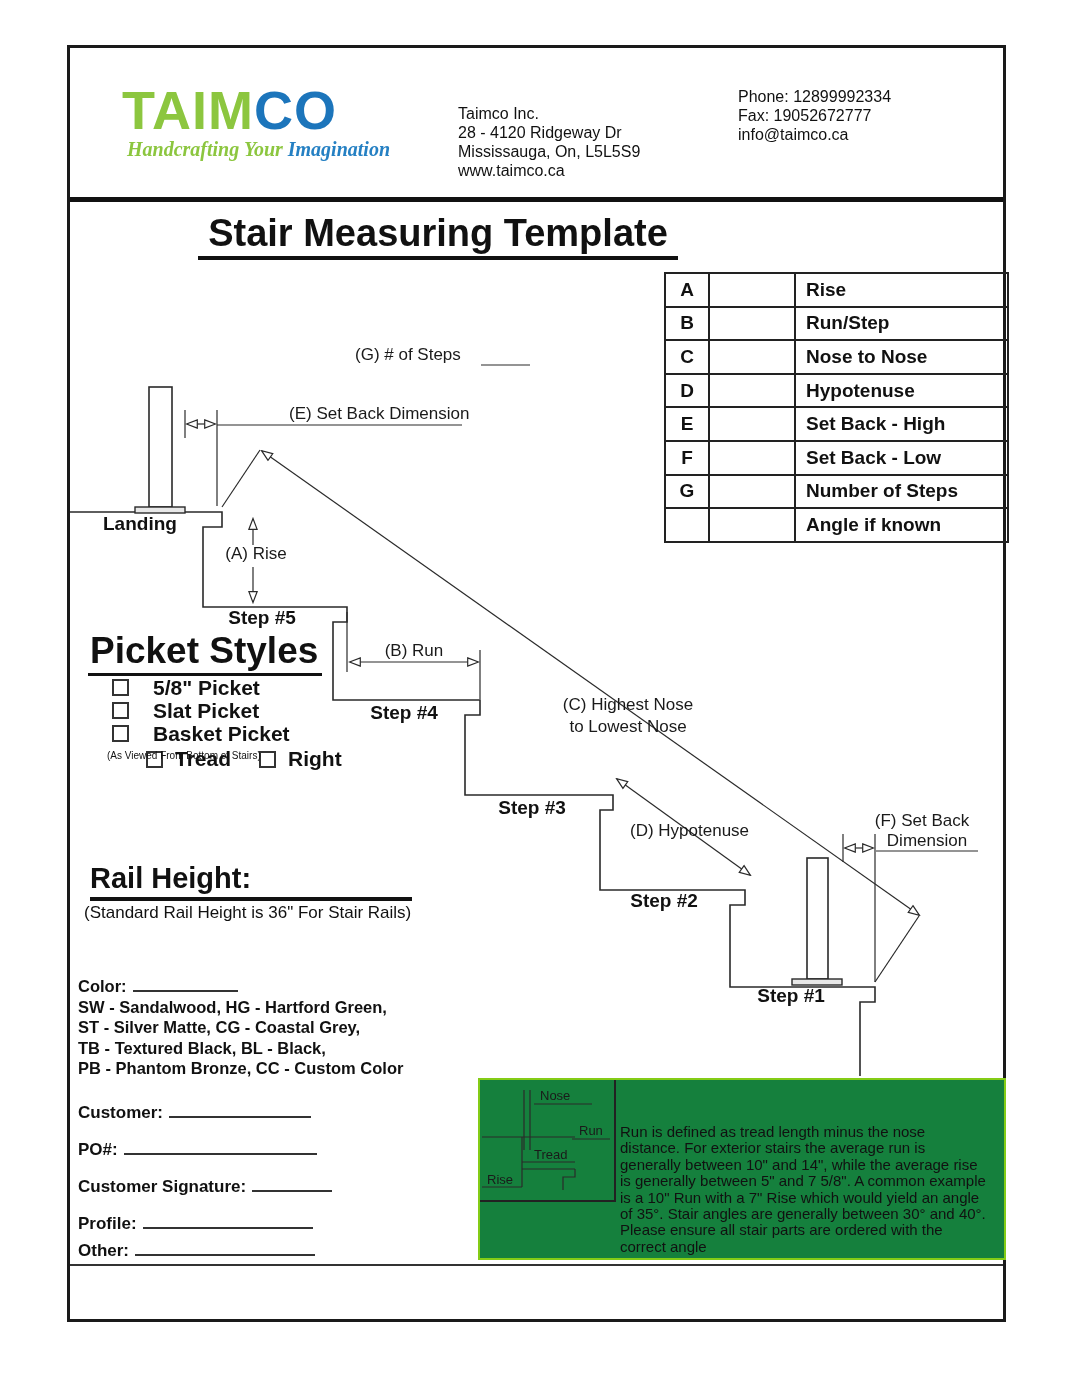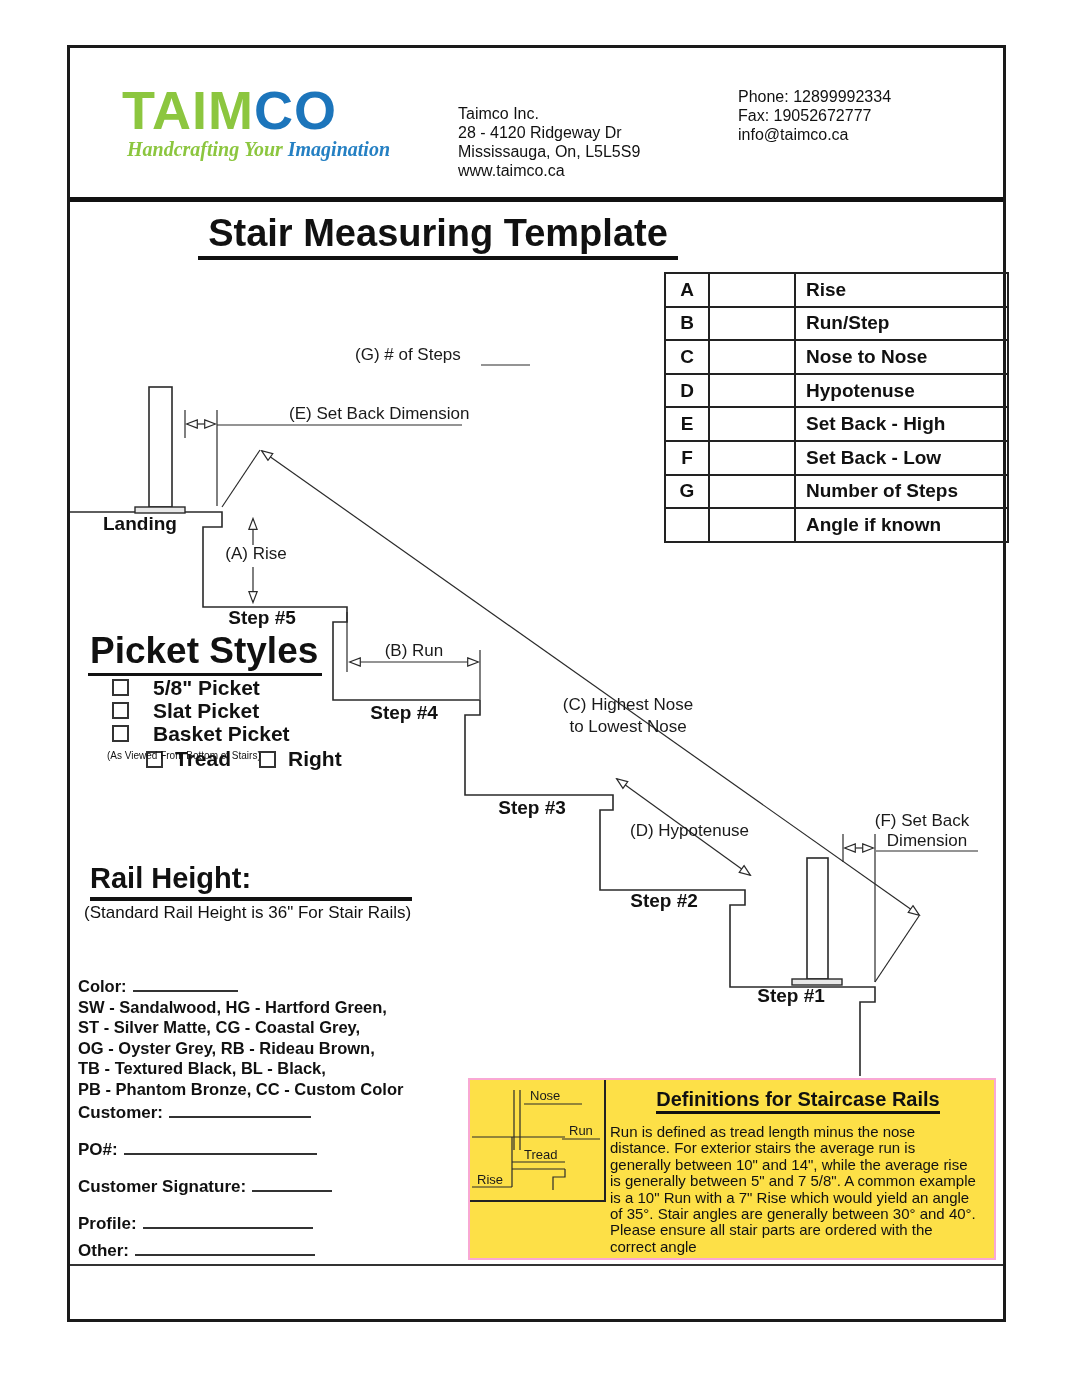--- a/index.html
+++ b/index.html
@@ -40,21 +40,21 @@
   #rail-note{left:84px;top:903px;font-size:17px;}
   
   #color-block{left:78px;top:976px;font-size:16.5px;font-weight:bold;line-height:20.5px;white-space:nowrap;}
   .blank{display:inline-block;border-bottom:2px solid #333;height:13px;margin-left:6px;}
   #color-blank{width:105px;}
   .field-row{left:78px;font-size:17px;font-weight:bold;white-space:nowrap;}
   #f-customer{top:1103px;} #f-po{top:1140px;} #f-sig{top:1177px;} #f-profile{top:1214px;} #f-other{top:1241px;}
   #f-customer .blank{width:142px;} #f-po .blank{width:193px;} #f-sig .blank{width:80px;}
   #f-profile .blank{width:170px;} #f-other .blank{width:180px;}
   
-  #def-box{left:468px;top:1078px;width:524px;height:178px;border:2px solid #f9a8d4;background:#fde047;}
+  #def-box{left:478px;top:1078px;width:524px;height:178px;border:2px solid #84cc16;background:#15803d;}
   #def-diagram-box{left:0;top:0;width:134px;height:120px;border-right:2px solid #222;border-bottom:2px solid #222;}
   #def-title{left:140px;top:8px;width:376px;text-align:center;}
   #def-title span{font-size:20px;font-weight:bold;border-bottom:3px solid #111;padding-bottom:1px;}
   #def-body{left:140px;top:44px;width:368px;font-size:15px;line-height:16.4px;}
   
   #diagram-svg{left:0;top:0;z-index:1;pointer-events:none;}
   .sline{stroke:#2a2a2a;stroke-width:1.6;fill:none;}
   .dline{stroke:#2a2a2a;stroke-width:1.2;fill:none;}
   .dtext{font-family:"Liberation Sans",sans-serif;font-size:17px;fill:#1a1a1a;}
   .dtext-b{font-family:"Liberation Sans",sans-serif;font-size:19px;font-weight:bold;fill:#111;}
@@ -229,21 +229,20 @@
 </div>
 <div id="picket-note" class="abs">(As Viewed From Bottom of Stairs)</div>
 
 <div id="rail-head" class="abs">Rail Height:</div>
 <div id="rail-note" class="abs">(Standard Rail Height is 36" For Stair Rails)</div>
 
 <div id="color-block" class="abs">
   <div><span>Color:</span><span class="blank" id="color-blank"></span></div>
   <div>SW - Sandalwood, HG - Hartford Green,</div>
   <div>ST - Silver Matte, CG - Coastal Grey,</div>
-  <div>OG - Oyster Grey, RB - Rideau Brown,</div>
   <div>TB - Textured Black, BL - Black,</div>
   <div>PB - Phantom Bronze, CC - Custom Color</div>
 </div>
 
 <div id="f-customer" class="abs field-row">
   <span>Customer:</span><span class="blank"></span>
 </div>
 <div id="f-po" class="abs field-row">
   <span>PO#:</span><span class="blank"></span>
 </div>
@@ -271,17 +270,14 @@
         <line x1="42" y1="89" x2="95" y2="89"></line>
         <path d="M95 89 L95 97 L83 97 L83 110"></path>
         <line x1="2" y1="107" x2="42" y2="107"></line>
       </g>
       <text class="mini-t" x="60" y="20">Nose</text>
       <text class="mini-t" x="99" y="55">Run</text>
       <text class="mini-t" x="54" y="79">Tread</text>
       <text class="mini-t" x="7" y="104">Rise</text>
     </svg>
   </div>
-  <div id="def-title" class="abs">
-    <span>Definitions for Staircase Rails</span>
-  </div>
   <div id="def-body" class="abs">Run is defined as tread length minus the nose distance. For exterior stairs the average run is generally between 10" and 14", while the average rise is generally between 5" and 7 5/8".  A common example is a 10" Run with a 7" Rise which would yield an angle of 35°.  Stair angles are generally between 30° and 40°.  Please ensure all stair parts are ordered with the correct angle</div>
 </div>
 
 </body></html>

